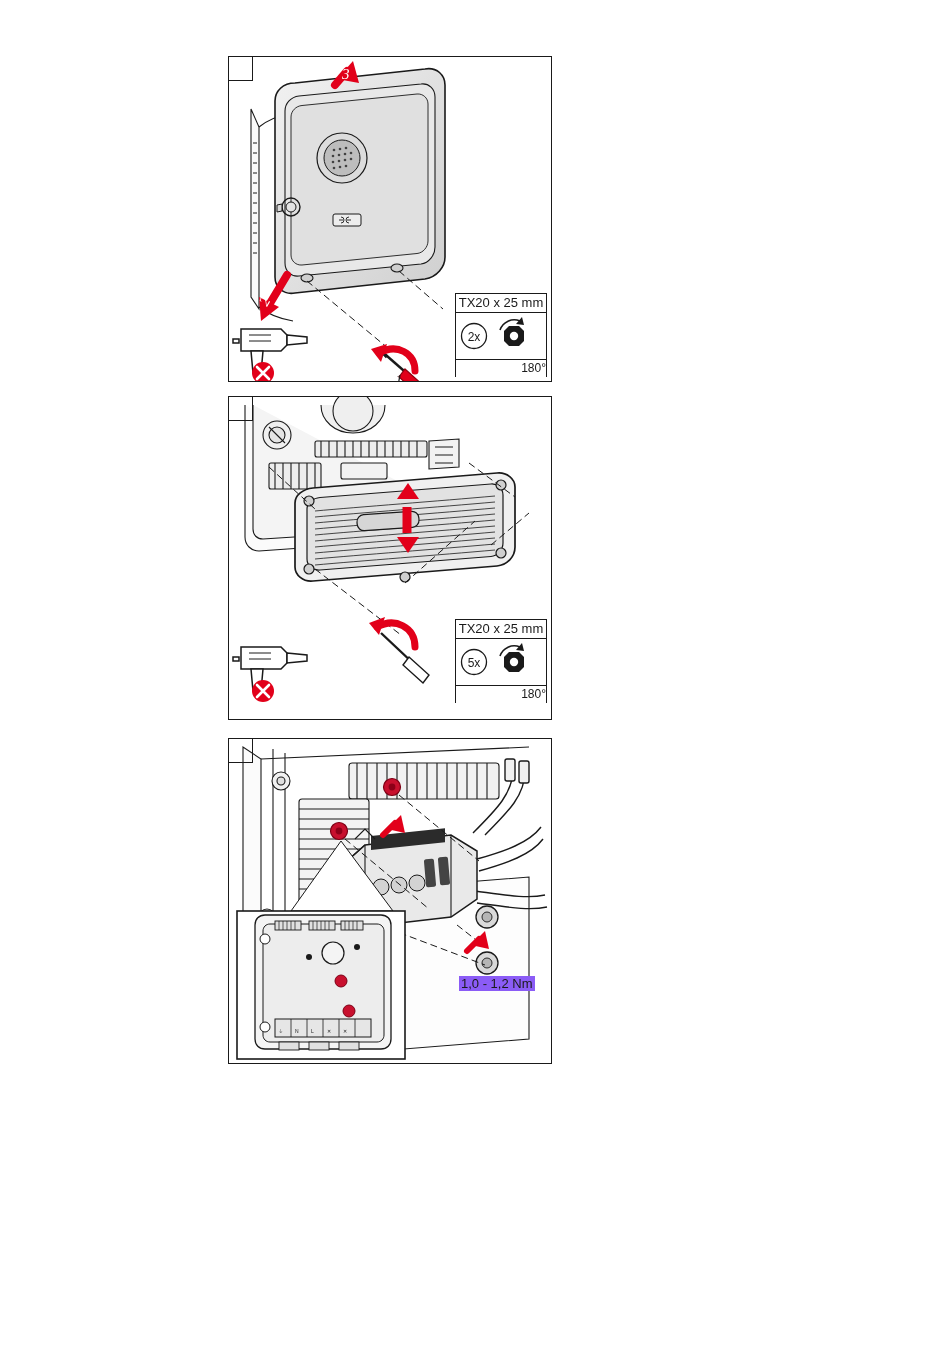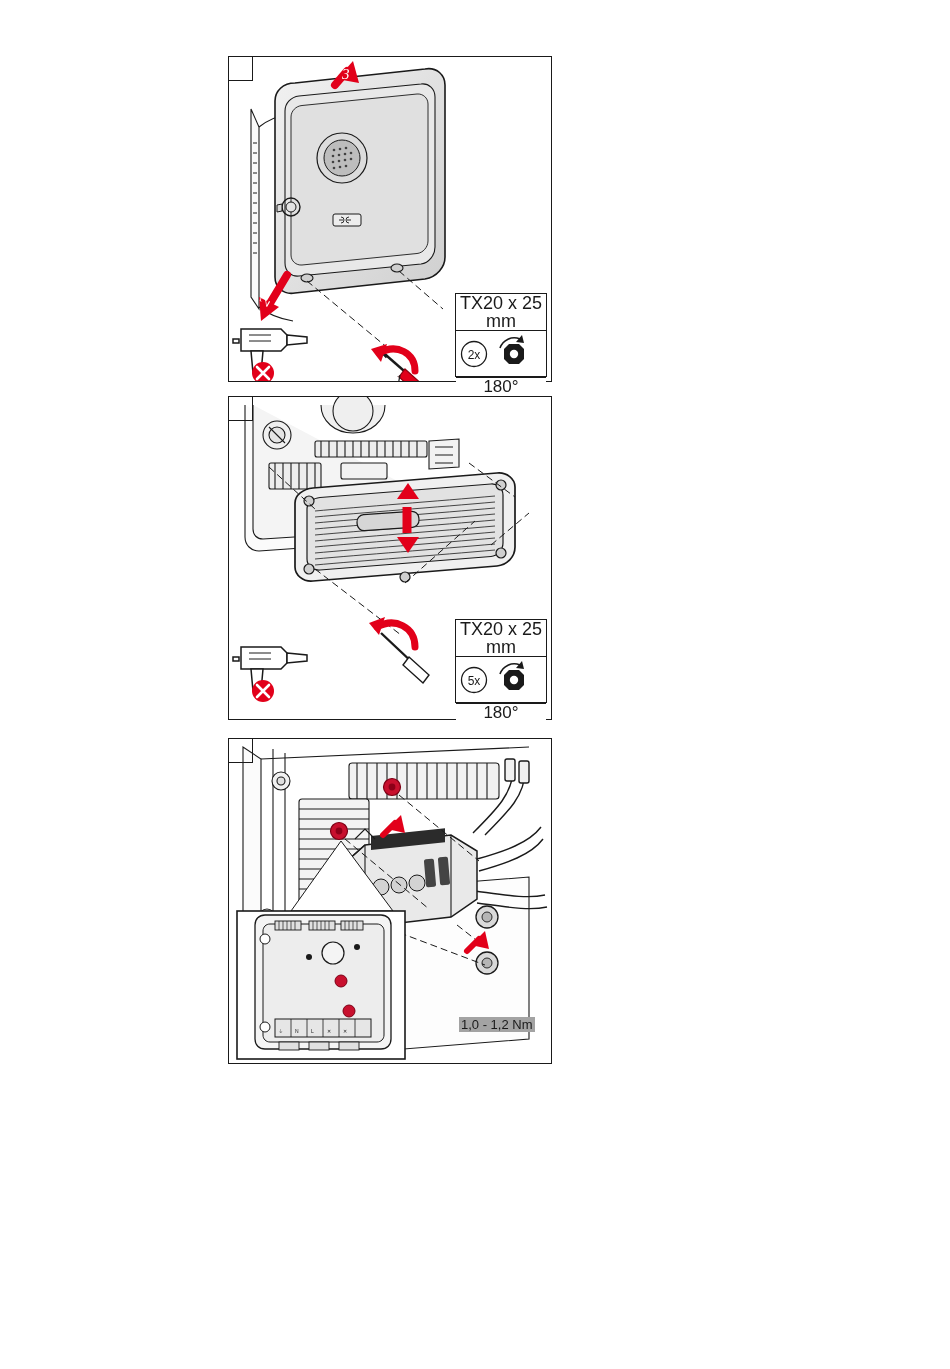--- a/index.html
+++ b/index.html
@@ -5,22 +5,22 @@
   html,body{margin:0;padding:0;background:#ffffff;}
   body{width:950px;height:1369px;position:relative;font-family:"Liberation Sans",sans-serif;color:#1a1a1a;}
   .panel{position:absolute;border:1.6px solid #1a1a1a;background:#fff;box-sizing:border-box;}
   .step-box{position:absolute;left:0;top:0;width:24px;height:24px;border-right:1.6px solid #1a1a1a;border-bottom:1.6px solid #1a1a1a;box-sizing:border-box;}
   
   #panel1{left:228px;top:56px;width:324px;height:326px;}
   #panel2{left:228px;top:396px;width:324px;height:324px;}
   #panel3{left:228px;top:738px;width:324px;height:326px;}
   svg{display:block;}
   .toolbox{position:absolute;border:1.4px solid #1a1a1a;background:#fff;box-sizing:border-box;}
-  .tool-label{font-size:18px;text-align:center;line-height:18px;border-bottom:1.4px solid #1a1a1a;background:#fff;}
-  .tool-bottom{font-size:17px;text-align:center;line-height:17px;border-top:1.4px solid #1a1a1a;background:#fff;}
+  .tool-label{font-size:13px;text-align:center;line-height:18px;border-bottom:1.4px solid #1a1a1a;background:#fff;}
+  .tool-bottom{font-size:12px;text-align:right;line-height:17px;border-top:1.4px solid #1a1a1a;background:#fff;}
   .torque{position:absolute;font-size:13px;color:#1a1a1a;}
 </style>
 </head>
 <body>
 
 <div class="panel" id="panel1">
   <div class="step-box"></div>
 
   <svg width="322" height="324" viewBox="0 0 322 324">
     <defs>
@@ -372,13 +372,13 @@
         <rect x="50" y="303" width="20" height="8"></rect>
         <rect x="80" y="303" width="20" height="8"></rect>
         <rect x="110" y="303" width="20" height="8"></rect>
       </g>
     </g>
 
     <text x="234" y="260" font-size="13" font-family="Liberation Sans, sans-serif" fill="#1a1a1a" text-anchor="middle"></text>
   </svg>
 </div>
 
-<div class="torque" style="left:459px;top:1017px;background:#a3a3a3;padding:0 2px;">1,0 - 1,2 Nm</div>
+<div class="torque" style="left:459px;top:976px;background:#8b5cf6;padding:0 2px;">1,0 - 1,2 Nm</div>
 
 </body></html>

